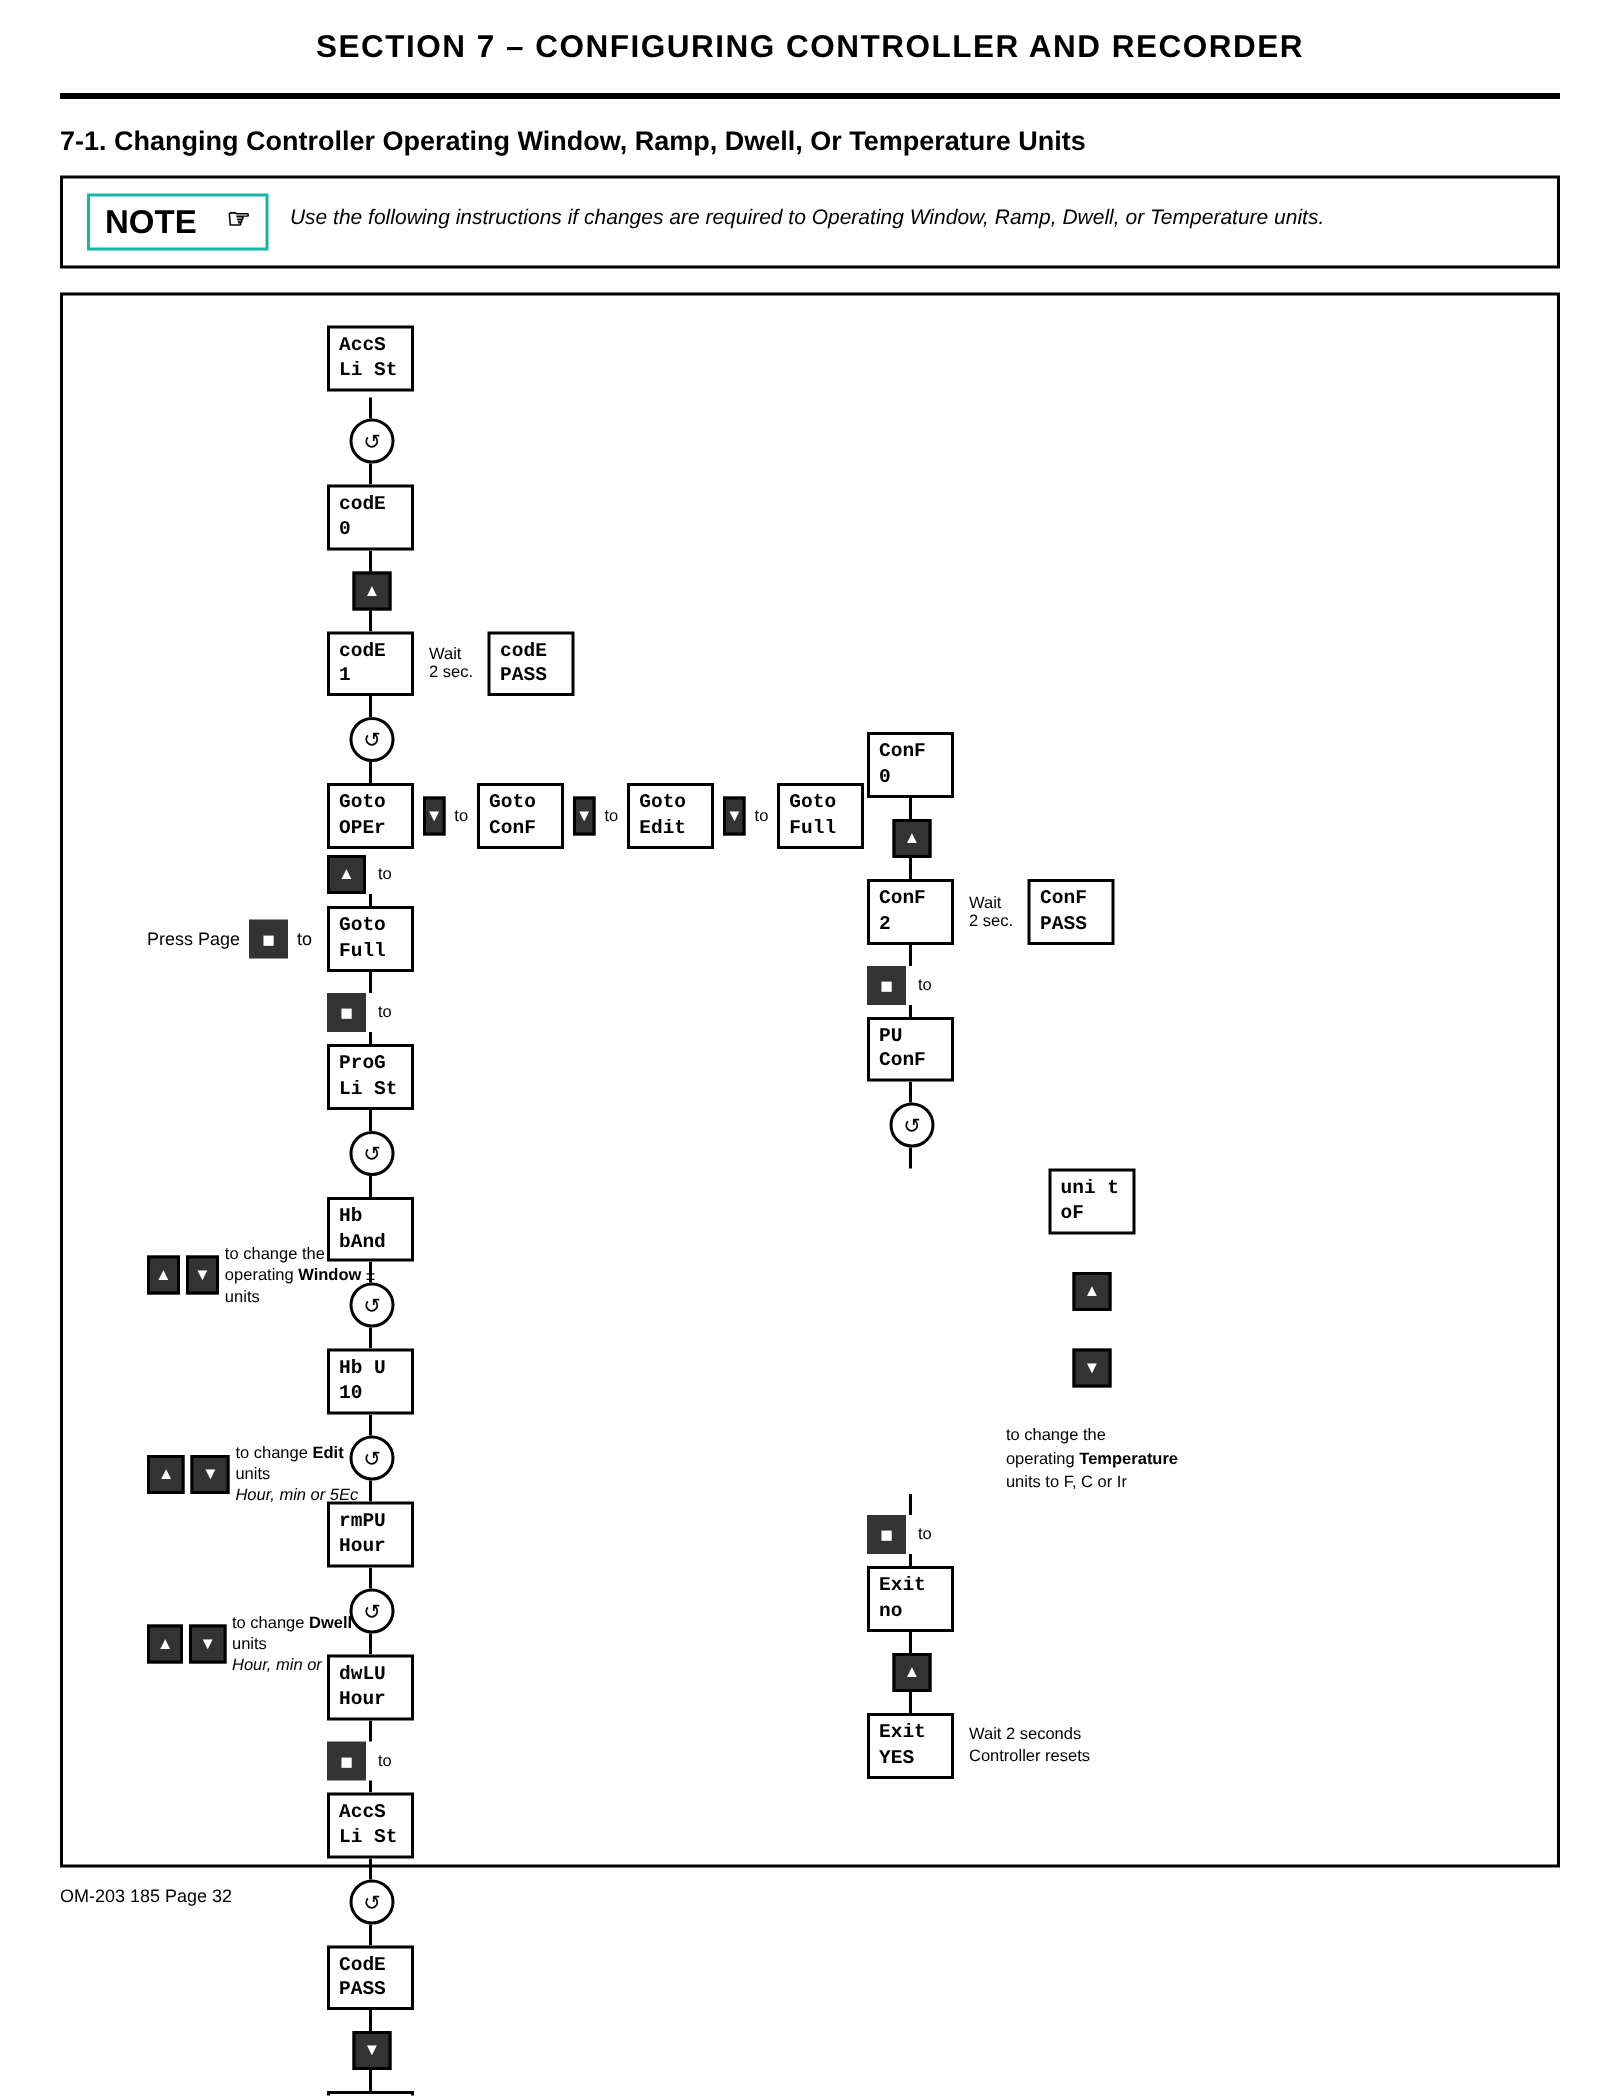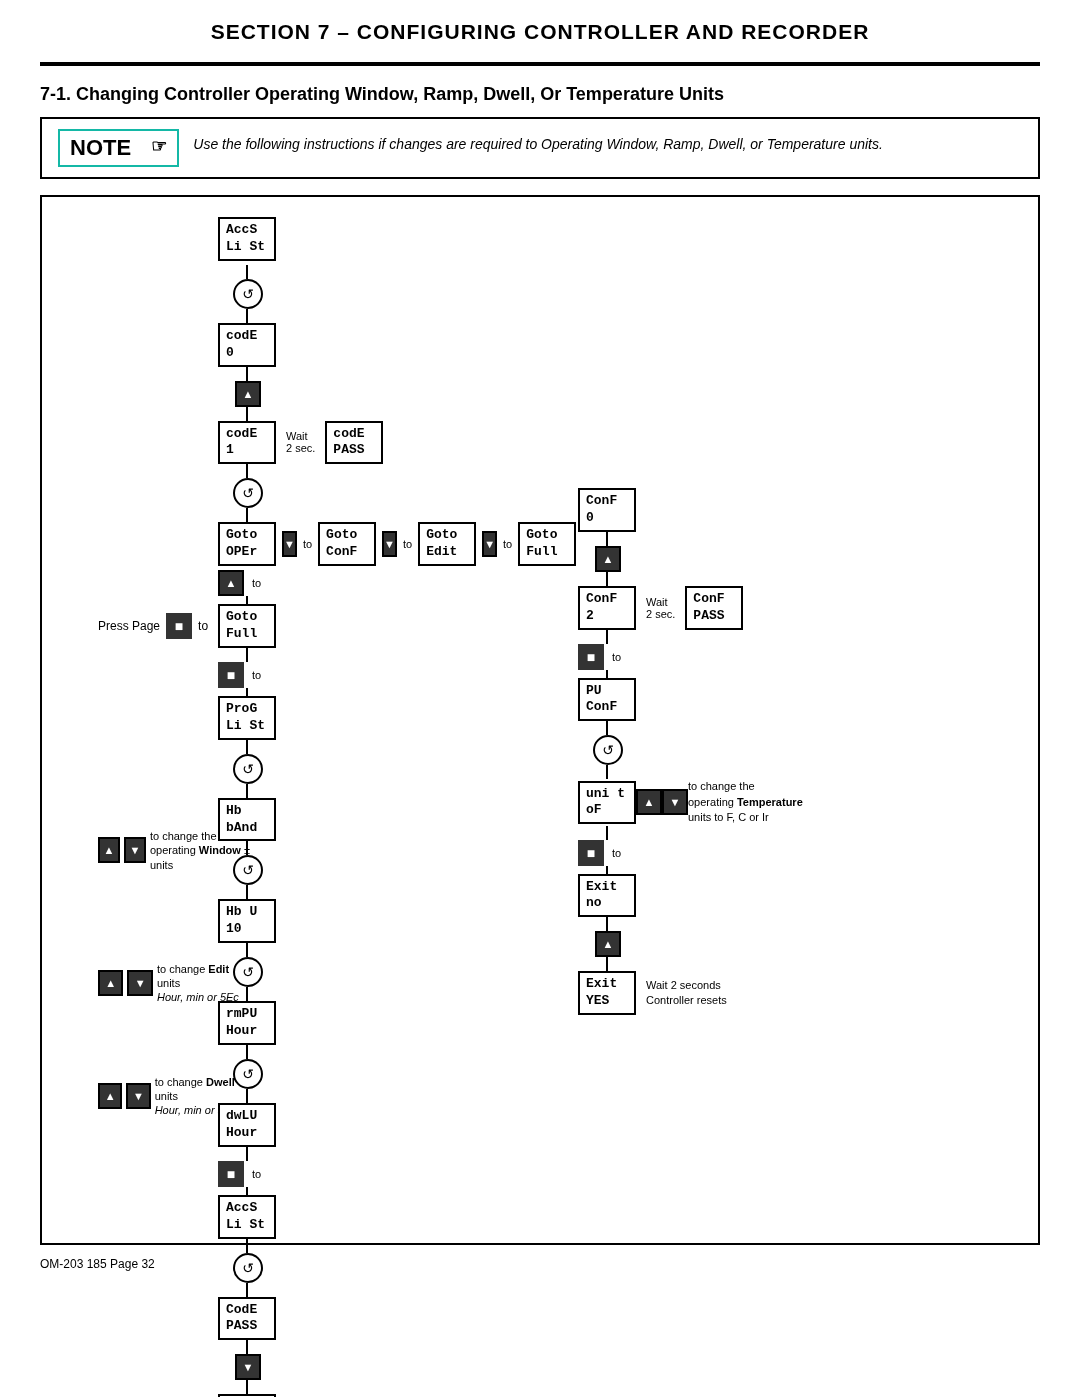--- a/index.html
+++ b/index.html
@@ -339,21 +339,21 @@
       <div class="lcd">PU<br>ConF</div>
       <div style="width:2px; height:14px; background:#000; margin-left:28px;"></div>
 
       
       <div style="display:flex; flex-direction:column; align-items:center; width:60px;">
         <div class="btn-enter">↺</div>
       </div>
       <div style="width:2px; height:14px; background:#000; margin-left:28px;"></div>
 
       
-      <div style="display:flex; flex-direction:row; align-items:center; gap:0;">
+      <div style="display:flex; flex-direction:column; align-items:center; gap:25px;">
         <div class="lcd">uni t<br>oF</div>
         <span class="btn-icon">▲</span>
         <span class="btn-icon">▼</span>
         <span style="font-size:11px; line-height:1.4;">to change the<br>operating <strong>Temperature</strong><br>units to F, C or Ir</span>
       </div>
       <div style="width:2px; height:14px; background:#000; margin-left:28px;"></div>
 
       
       <div style="display:flex; flex-direction:row; align-items:center; gap:8px;">
         <span class="btn-page">■</span>

